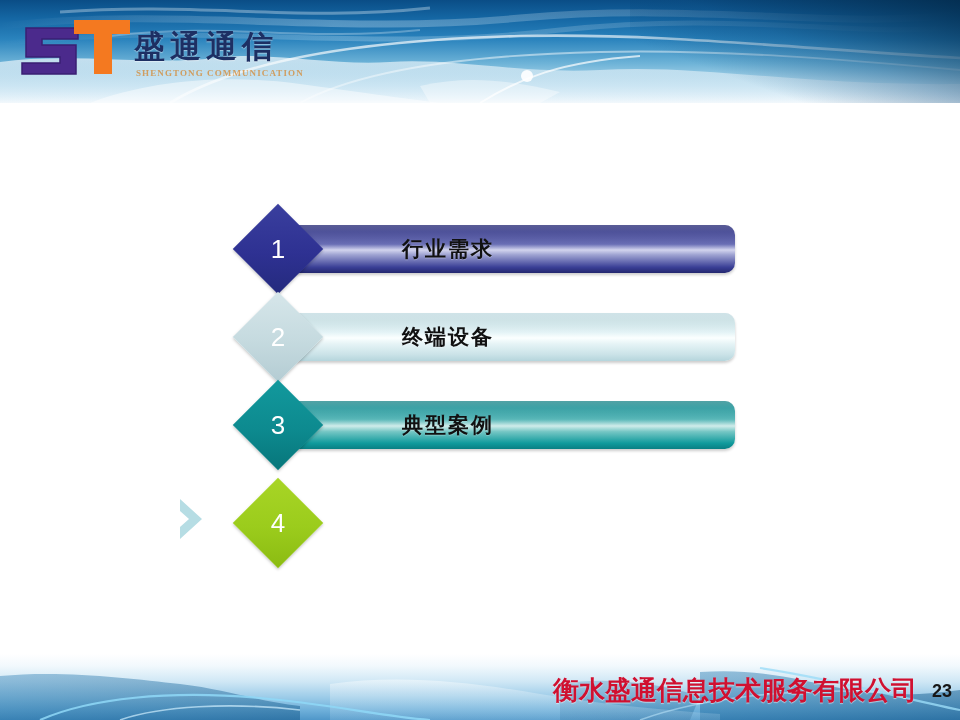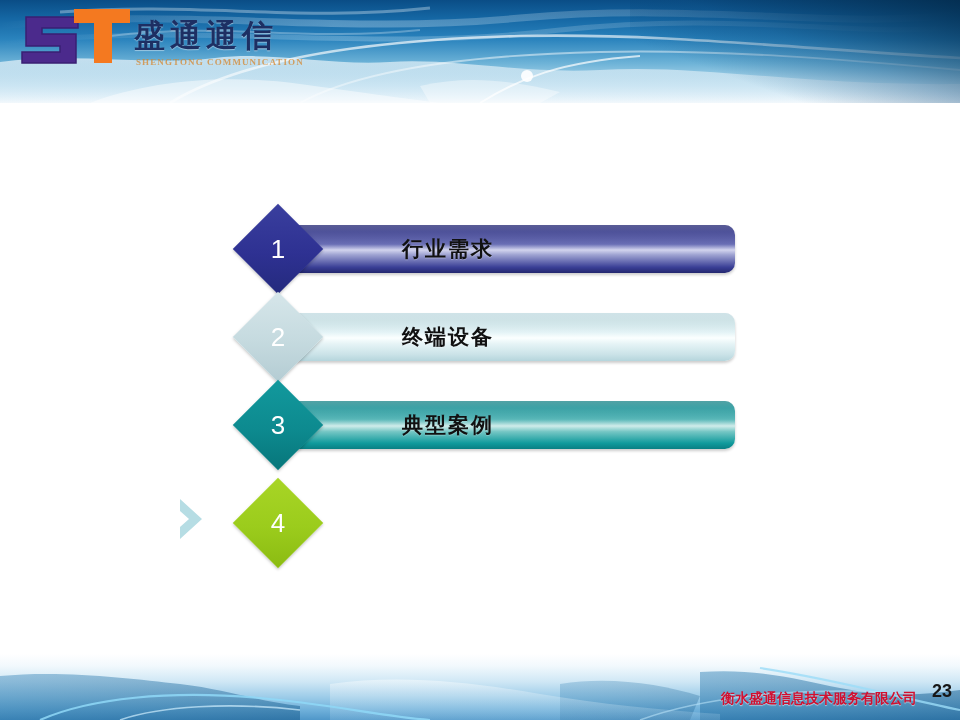--- a/index.html
+++ b/index.html
@@ -40,21 +40,21 @@
     position: absolute;
     right: 0; top: 0;
     width: 330px; height: 103px;
     background: linear-gradient(200deg, rgba(3,42,74,.85) 0%, rgba(10,70,120,.35) 45%, rgba(10,70,120,0) 72%);
   }
   .header-band .hdr-svg { position: absolute; left: 0; top: 0; }
 
   
   .logo {
     position: absolute;
-    left: 16px; top: 1px;
+    left: 16px; top: 12px;
     width: 300px; height: 72px;
   }
   .logo-st { position: absolute; left: 0; top: 0; }
   .logo-cn {
     position: absolute;
     left: 118px; top: 14px;
     font-family: "DejaVu Sans", sans-serif;
     font-size: 31px;
     font-weight: bold;
     letter-spacing: 5px;
@@ -149,21 +149,21 @@
         #cfe7f5 42%,
         #9bcbe8 66%,
         #6fb0da 85%,
         #4f97c9 100%);
   }
   .footer-band .ftr-svg { position: absolute; left: 0; top: 0; }
   .footer-text {
     position: absolute;
     right: 43px; bottom: 12px;
     font-family: "DejaVu Sans", sans-serif;
-    font-size: 14px;
+    font-size: 26px;
     font-weight: bold;
     color: #d01030;
     letter-spacing: 0px;
     text-shadow: 0 1px 1px rgba(255,255,255,.55);
     white-space: nowrap;
   }
   .slide-number {
     position: absolute;
     right: 8px; bottom: 18px;
     font-family: "Liberation Sans", sans-serif;

